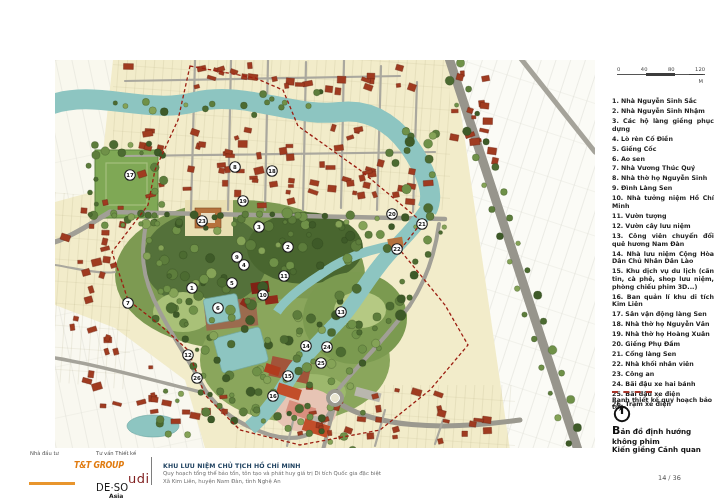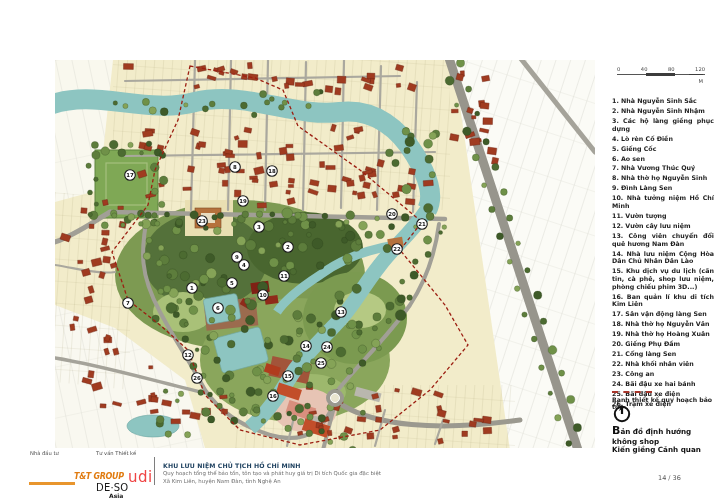--- a/index.html
+++ b/index.html
@@ -33,32 +33,32 @@
   #map-title{position:absolute;left:612px;top:425px;width:104px;
              font-size:7.2px;font-weight:700;color:#111;line-height:1.15;}
   #map-title .big{font-size:11px;}
 
   
   .flabel{position:absolute;font-size:5.2px;color:#4a4a4a;}
   #investor-label{left:30px;top:450px;}
   #consultant-label{left:96px;top:450px;}
 
   #tnt-logo{position:absolute;left:29px;top:461px;width:62px;}
-  #tnt-top{display:flex;align-items:flex-end;gap:43px;}
+  #tnt-top{display:flex;align-items:flex-start;gap:43px;}
   #tnt-text{margin-left:2px;}
   #tnt-name{font-size:8px;font-weight:700;font-style:italic;color:#e07b10;letter-spacing:-0.3px;white-space:nowrap;}
   #tnt-tag{width:46px;height:2.5px;background:#e8952d;margin-top:1px;}
 
   #deso-logo{position:absolute;left:96px;top:459px;}
   #deso-main{font-size:10px;font-weight:400;color:#161616;letter-spacing:0.2px;line-height:1;margin-top:24px;}
   #deso-sub{font-size:6px;font-weight:700;color:#161616;margin-left:13px;line-height:1;}
   #deso-rule{width:26px;height:1px;background:#9a9a9a;margin-top:1.5px;margin-left:2px;}
 
   #udi-logo{position:absolute;left:128px;top:457px;display:flex;align-items:flex-end;}
-  #udi-text{font-size:15px;color:#ef4444;line-height:1;letter-spacing:0.5px;text-align:right;}
+  #udi-text{font-size:13px;color:#7f1d1d;line-height:1;letter-spacing:0.5px;text-align:right;}
   #udi-bar{width:1.5px;height:28px;background:#7e7e7e;margin-left:1px;}
 
   #title-block{position:absolute;left:163px;top:462px;width:260px;}
   #project-title{font-size:6.2px;font-weight:700;color:#1c3f5e;letter-spacing:0.1px;}
   .project-sub{font-size:5.4px;color:#6e6e6e;margin-top:1.2px;line-height:1.25;}
 
   #page-number{position:absolute;left:658px;top:474px;font-size:6.5px;color:#555;}
 </style>
 </head>
 <body>
@@ -827,21 +827,21 @@
 
 <div id="north">
   <svg width="20" height="20" viewBox="0 0 20 20">
     <circle cx="10" cy="10" r="7.2" fill="none" stroke="#111" stroke-width="2"></circle>
     <line x1="10" y1="10" x2="10" y2="2.2" stroke="#111" stroke-width="2.2"></line>
     <path d="M10,1.5 L6.8,7 L10,5 Z" fill="#111"></path>
   </svg>
 </div>
 
 <div id="map-title">
-  <span class="big">B</span><span>ản đồ định hướng không shop</span><br>
+  <span class="big">B</span><span>ản đồ định hướng không phim</span><br>
   <span>Kiến giềng Cảnh quan</span>
 </div>
 
 <div id="investor-label" class="flabel">Nhà đầu tư</div>
 <div id="consultant-label" class="flabel">Tư vấn Thiết kế</div>
 
 <div id="tnt-logo">
   <div id="tnt-top">
     <svg width="20" height="20" viewBox="0 0 20 20">
       <circle cx="10" cy="10" r="9" fill="#e07b10"></circle>

